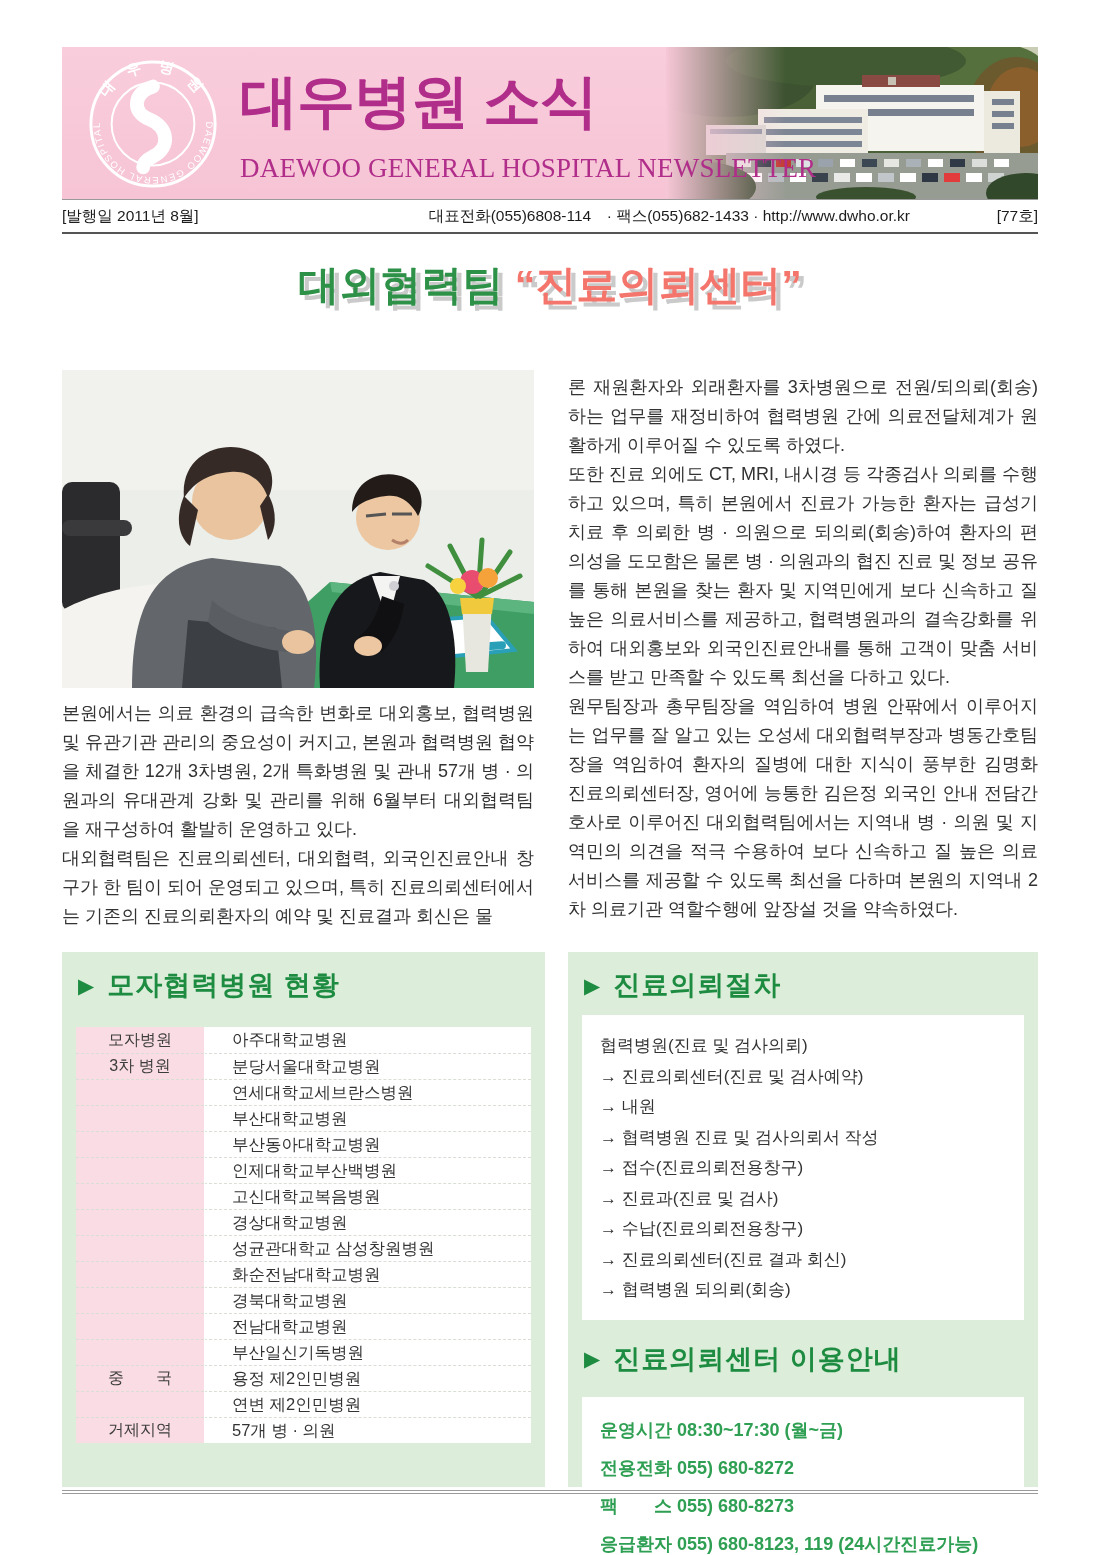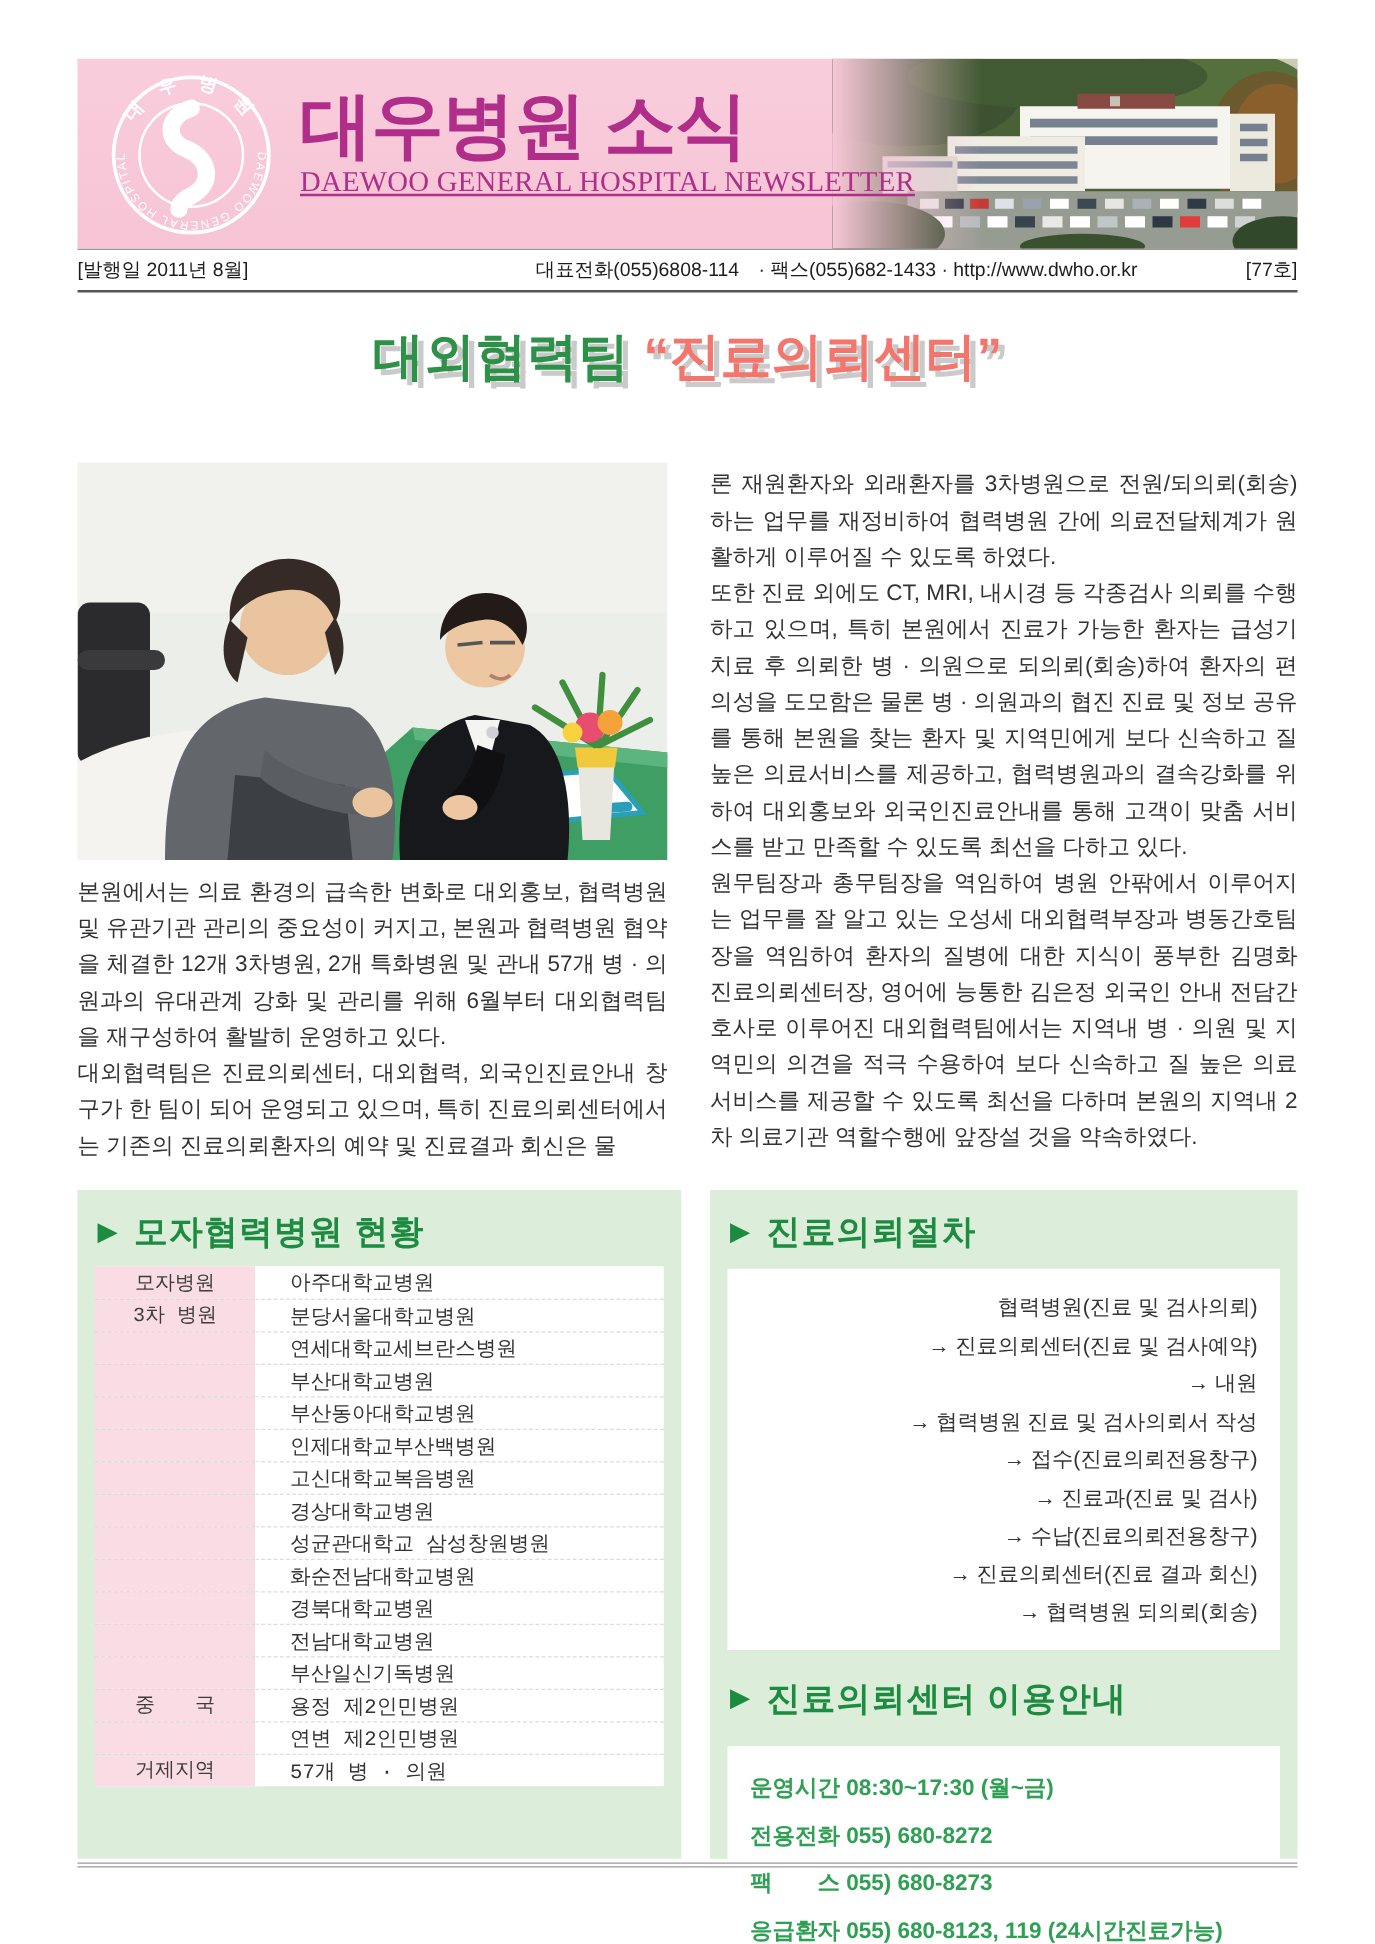--- a/index.html
+++ b/index.html
@@ -21,21 +21,21 @@
     position:absolute; right:252px; top:0; width:120px; height:152px;
     background:linear-gradient(90deg,#f7c7d7 0%,rgba(247,199,215,0) 100%);
   }
   .logo { position:absolute; left:22px; top:8px; width:138px; height:138px; }
   .title-block { position:absolute; left:178px; top:22px; }
   .mast-title {
     font-size:58px; font-weight:800; color:#b02d8a; letter-spacing:-1px; line-height:1.1;
   }
   .mast-sub {
     font-family:"Liberation Serif","DejaVu Serif",serif;
-    font-size:23px; color:#b02d8a; margin-top:0; letter-spacing:0.2px;text-decoration:underline;
+    font-size:27px; color:#b02d8a; margin-top:20px; letter-spacing:0.2px;
   }
 
   
   .infobar {
     position:absolute; left:62px; top:199px; width:976px; height:35px;
     border-top:1px solid #9a9a9a; border-bottom:2px solid #555;
     display:flex; align-items:center; justify-content:flex-end;
     font-size:15.5px; color:#1c1c1c;
   }
   .infobar .mid { flex:1; text-align:left; padding-left:230px; }
@@ -62,36 +62,36 @@
   .panels { position:absolute; left:62px; top:952px; width:976px; height:535px; display:flex; gap:23px; }
   .panel { background:#dcedda; height:535px; }
   .panel-left  { width:483px; }
   .panel-right { width:470px; }
   .panel h2 {
     padding:15px 0 10px 16px; font-size:27px; font-weight:800;
     color:#1d8c41; letter-spacing:1px; display:flex; align-items:center;
   }
   .arrow { font-size:21px; margin-right:12px; line-height:1; }
 
-  .h-table { margin:0 14px 0 14px; background:#ffffff;font-family:Liberation Mono, monospace; }
+  .h-table { margin:14px 14px 0 14px; background:#ffffff; }
   .h-row { display:flex; height:26px; align-items:center; }
   .h-row + .h-row .h-label, .h-row + .h-row .h-value { border-top:1px dashed #d9ded6; }
   .h-label {
     width:128px; height:26px; background:#fadde4; color:#3c3c3c;
     font-size:16px; display:flex; align-items:center; justify-content:center;
     flex-shrink:0;
   }
   .h-value {
     flex:1; height:26px; display:flex; align-items:center;
     padding-left:26px; font-size:16.5px; color:#333;
     border-left:2px solid #fff;
   }
 
   .steps-box { margin:2px 14px 0 14px; background:#ffffff; padding:16px 18px 14px 18px; }
-  .step { font-size:17px; line-height:30.5px; color:#333;text-align:right; }
+  .step { font-size:17px; line-height:30.5px; color:#333; }
 
   .usage-box { margin:10px 14px 0 14px; background:#ffffff; padding:14px 18px; }
   .usage-line { font-size:18px; line-height:38px; font-weight:bold; color:#2fa053; }
 
   
   .footer-rule { position:absolute; left:62px; top:1490px; width:976px; border-top:4px double #9a9a9a; }
 </style>
 </head>
 <body>
 

